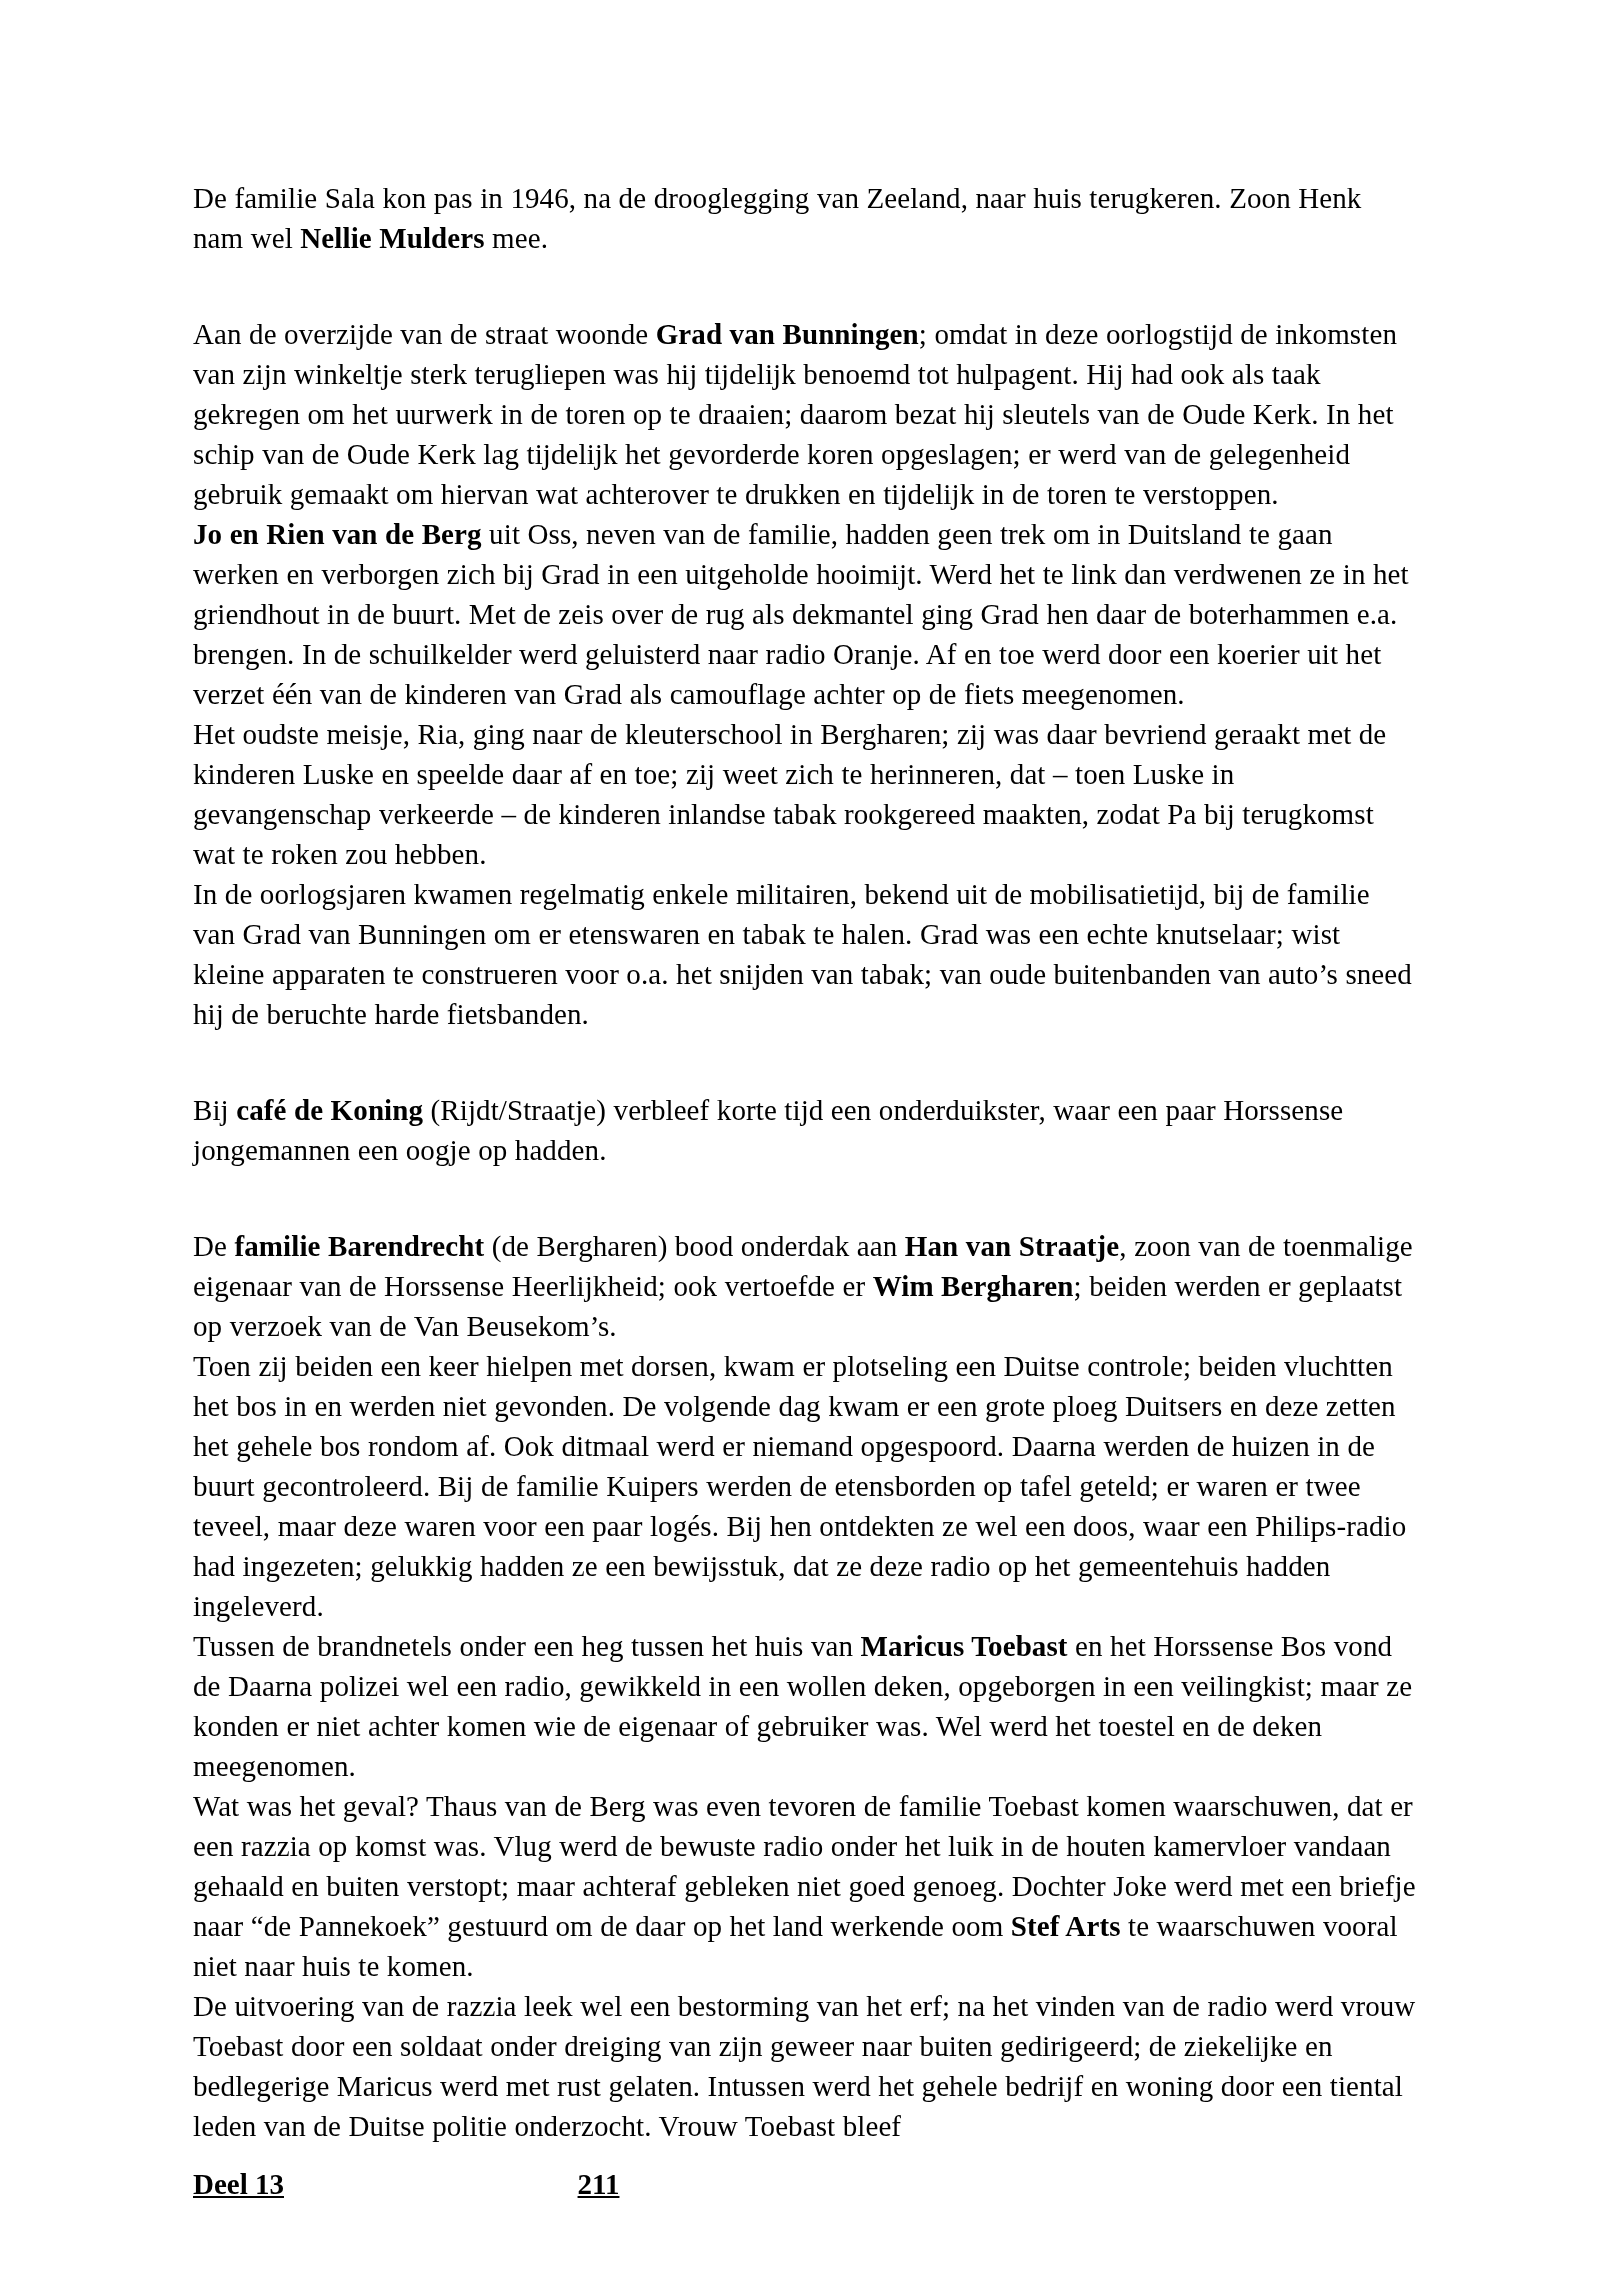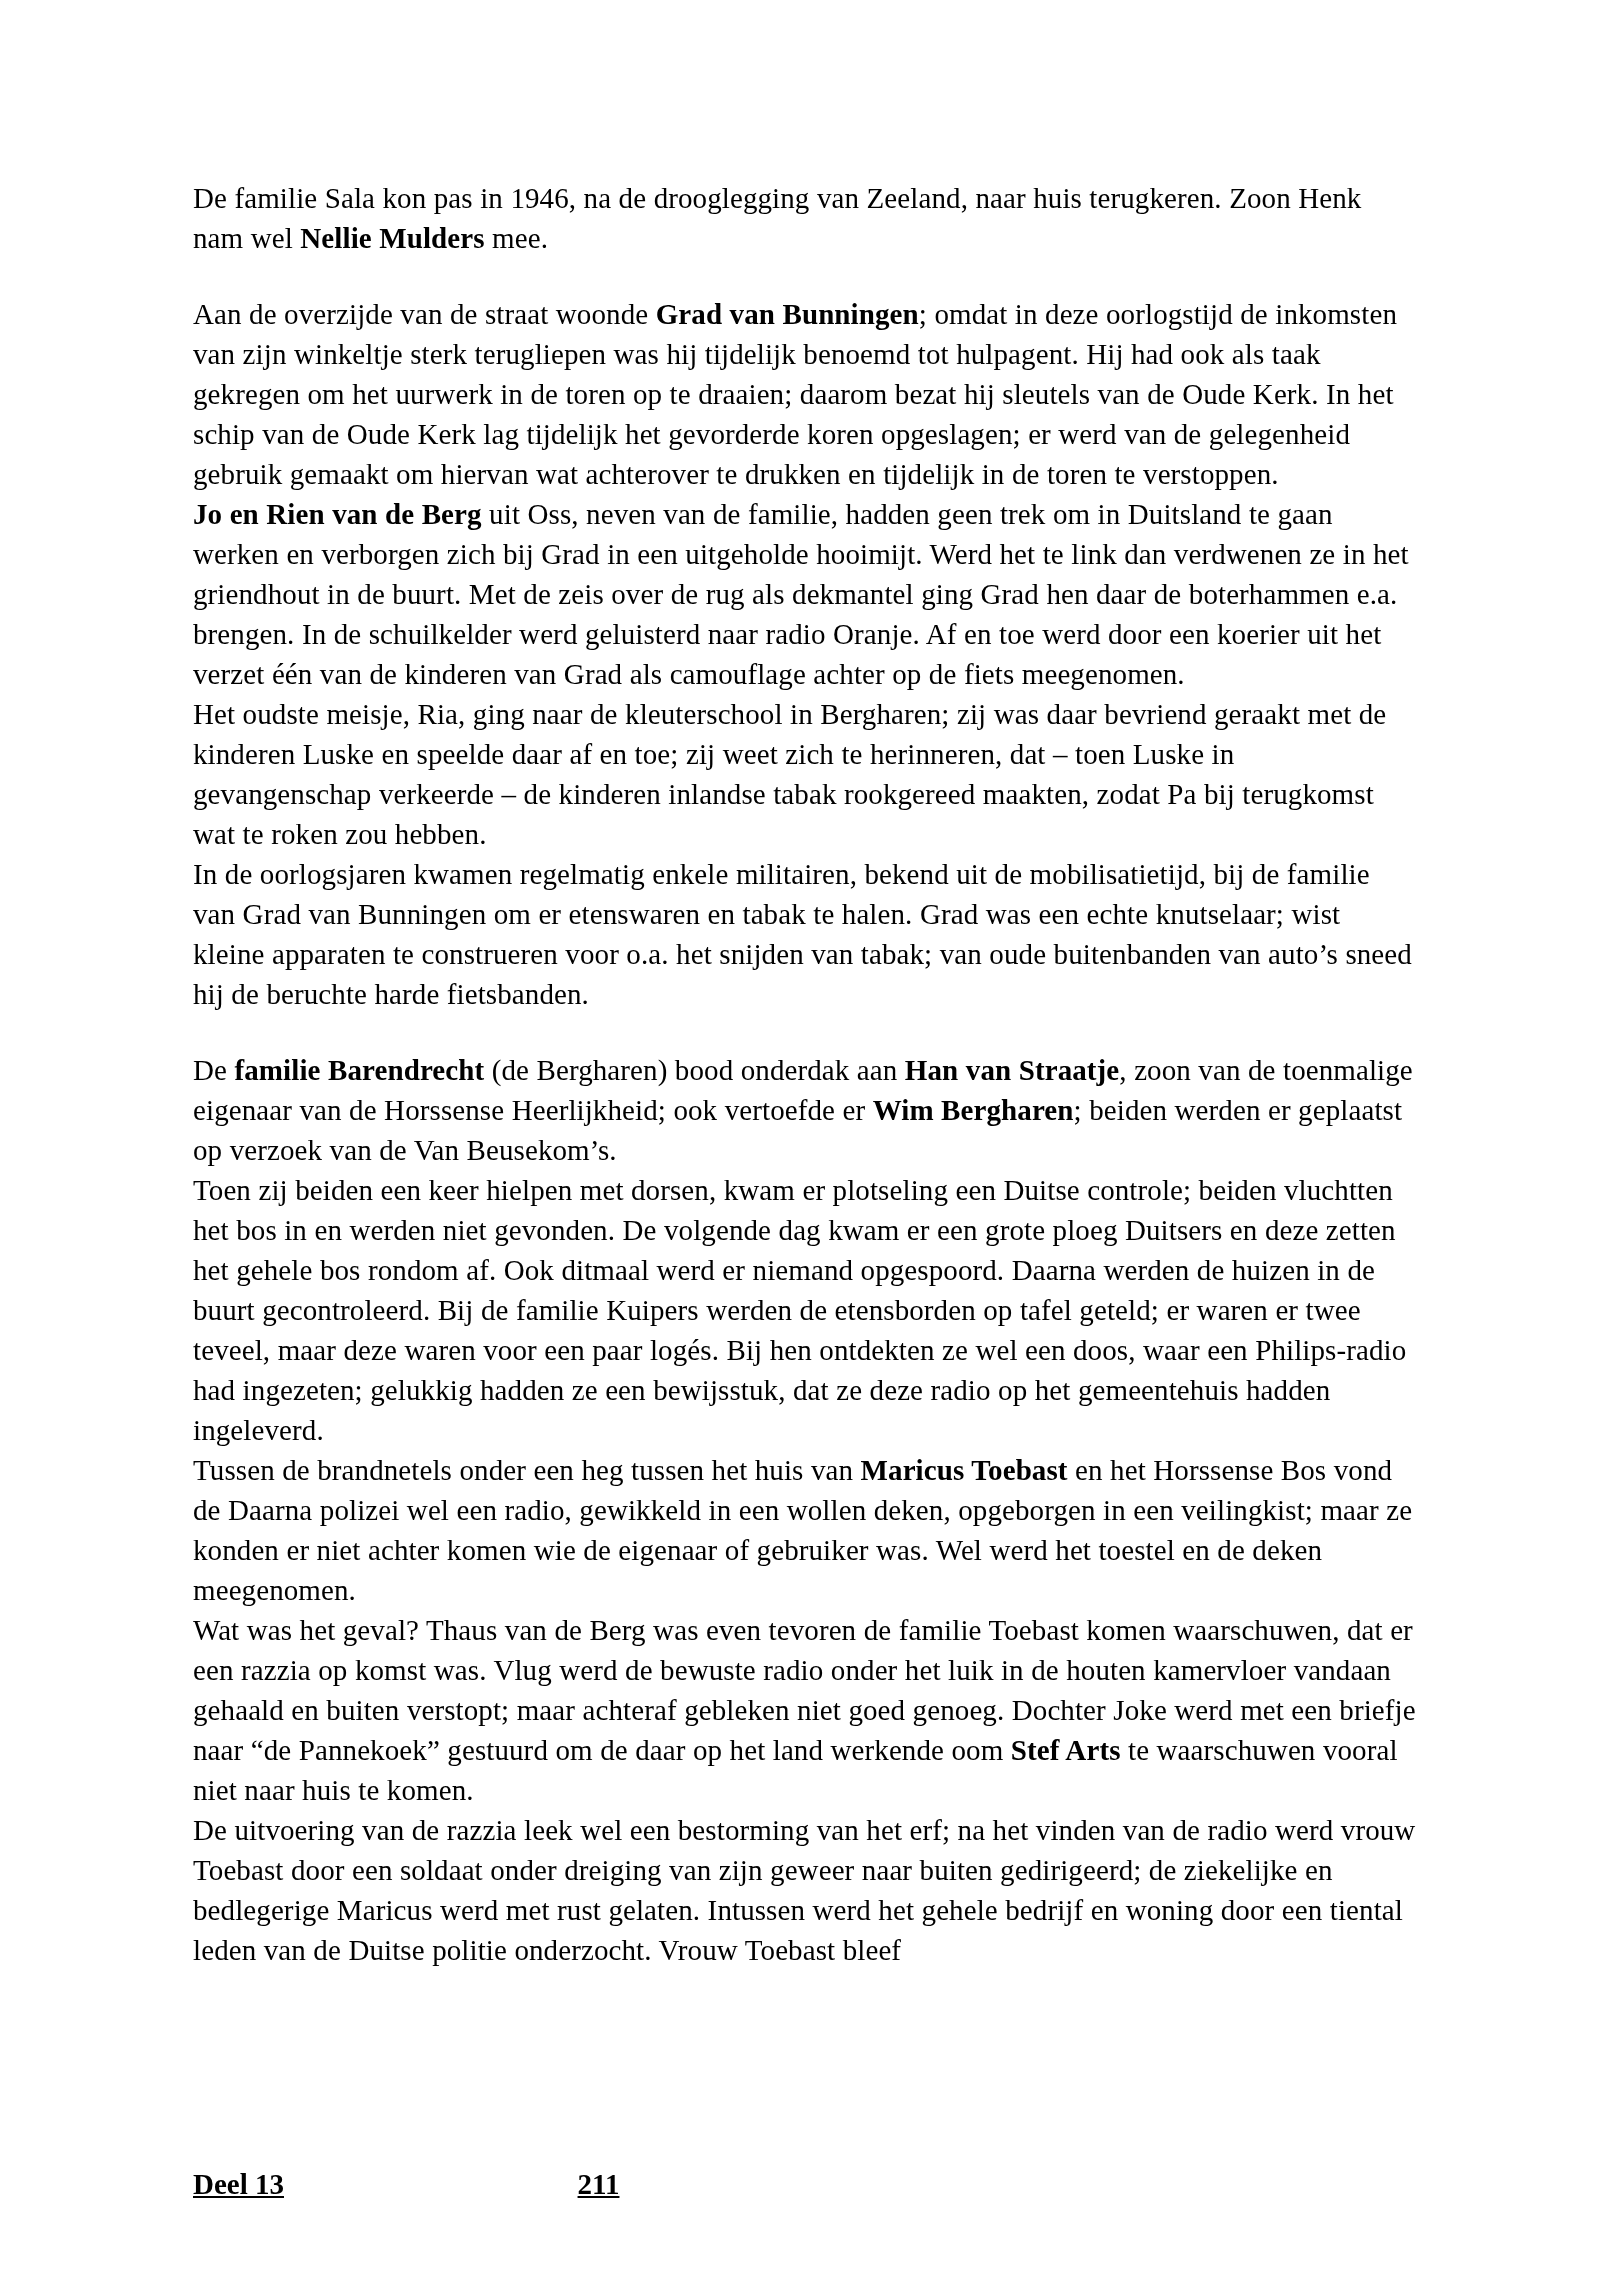--- a/index.html
+++ b/index.html
@@ -29,21 +29,21 @@
   }
   .para {
     font-size: 29px;
     line-height: 40px;
     text-align: left;
     margin: 0;
     letter-spacing: 0.1px;
     word-spacing: 0.1px;
   }
   .gap-block-lg {
-    margin-top: 36px;
+    margin-top: 56px;
   }
   b.nm {
     font-weight: bold;
     text-align: right;
   }
   .footer {
     position: absolute;
     left: 193px;
     top: 2166px;
     width: 1224px;
@@ -72,20 +72,21 @@
 <body>
 
 <div class="page">
 
   <div class="content" id="body-content">
       <p class="para"><span>De familie Sala kon pas in 1946, na de drooglegging van Zeeland, naar huis terugkeren. Zoon Henk nam wel </span><b class="nm">Nellie Mulders</b><span> mee.</span></p>
       <p class="para gap-block-lg"><span>Aan de overzijde van de straat woonde </span><b class="nm">Grad van Bunningen</b><span>; omdat in deze oorlogstijd de inkomsten van zijn winkeltje sterk terugliepen was hij tijdelijk benoemd tot hulpagent. Hij had ook als taak gekregen om het uurwerk in de toren op te draaien; daarom bezat hij sleutels van de Oude Kerk. In het schip van de Oude Kerk lag tijdelijk het gevorderde koren opgeslagen; er werd van de gelegenheid gebruik gemaakt om hiervan wat achterover te drukken en tijdelijk in de toren te verstoppen.</span></p>
       <p class="para"><b class="nm">Jo en Rien van de Berg</b><span> uit Oss, neven van de familie, hadden geen trek om in Duitsland te gaan werken en verborgen zich bij Grad in een uitgeholde hooimijt. Werd het te link dan verdwenen ze in het griendhout in de buurt. Met de zeis over de rug als dekmantel ging Grad hen daar de boterhammen e.a. brengen. In de schuilkelder werd geluisterd naar radio Oranje. Af en toe werd door een koerier uit het verzet één van de kinderen van Grad als camouflage achter op de fiets meegenomen.</span></p>
       <p class="para"><span>Het oudste meisje, Ria, ging naar de kleuterschool in Bergharen; zij was daar bevriend geraakt met de kinderen Luske en speelde daar af en toe; zij weet zich te herinneren, dat – toen Luske in gevangenschap verkeerde – de kinderen inlandse tabak rookgereed maakten, zodat Pa bij terugkomst wat te roken zou hebben.</span></p>
       <p class="para"><span>In de oorlogsjaren kwamen regelmatig enkele militairen, bekend uit de mobilisatietijd,  bij de familie van Grad van Bunningen om er etenswaren en tabak te halen. Grad was een echte knutselaar; wist kleine apparaten te construeren voor o.a. het snijden van tabak; van oude buitenbanden van auto’s sneed hij de beruchte harde fietsbanden.</span></p>
+      <p class="para gap-block-lg"><span>Bij </span><b class="nm">café de Koning</b><span> (Rijdt/Straatje) verbleef korte tijd een onderduikster, waar een paar Horssense jongemannen een oogje op hadden.</span></p>
       <p class="para gap-block-lg"><span>De </span><b class="nm">familie Barendrecht</b><span> (de Bergharen) bood onderdak aan </span><b class="nm">Han van Straatje</b><span>, zoon van de toenmalige eigenaar van de Horssense Heerlijkheid; ook vertoefde er </span><b class="nm">Wim Bergharen</b><span>; beiden werden er geplaatst op verzoek van de Van Beusekom’s.</span></p>
       <p class="para"><span>Toen zij beiden een keer hielpen met dorsen, kwam er plotseling een Duitse controle; beiden vluchtten het bos in en werden niet gevonden. De volgende dag kwam er een grote ploeg Duitsers en deze zetten het gehele bos rondom af. Ook ditmaal werd er niemand opgespoord. Daarna werden de huizen in de buurt gecontroleerd. Bij de familie Kuipers werden de etensborden op tafel geteld; er waren er twee teveel, maar deze waren voor een paar logés. Bij hen ontdekten ze wel een doos, waar een Philips-radio had ingezeten; gelukkig hadden ze een bewijsstuk, dat ze deze radio op het gemeentehuis hadden ingeleverd.</span></p>
       <p class="para"><span>Tussen de brandnetels onder een heg tussen  het huis van </span><b class="nm">Maricus Toebast</b><span> en het Horssense Bos vond de Daarna polizei  wel een radio, gewikkeld in een wollen deken, opgeborgen in een veilingkist; maar ze konden er niet achter komen wie de eigenaar of gebruiker was. Wel werd het toestel en de deken meegenomen.</span></p>
       <p class="para"><span>Wat was het geval? Thaus van de Berg was even tevoren de familie Toebast komen waarschuwen, dat er een razzia op komst was. Vlug werd de bewuste radio onder het luik in de houten kamervloer vandaan gehaald en buiten verstopt; maar achteraf gebleken niet goed genoeg. Dochter Joke werd met een briefje naar “de Pannekoek” gestuurd om de daar op het land werkende oom </span><b class="nm">Stef Arts</b><span> te waarschuwen vooral niet naar huis te komen.</span></p>
       <p class="para"><span>De uitvoering van de razzia leek wel een bestorming van het erf; na het vinden van de radio werd vrouw Toebast door een soldaat onder dreiging van zijn geweer naar buiten gedirigeerd; de ziekelijke en bedlegerige Maricus werd met rust gelaten. Intussen werd het gehele bedrijf en woning door een tiental leden van de Duitse politie onderzocht. Vrouw Toebast bleef</span></p>
     </div>
 
   <div class="footer">
     <span class="footer-left">Deel 13</span>
     <span class="footer-right">211</span>

